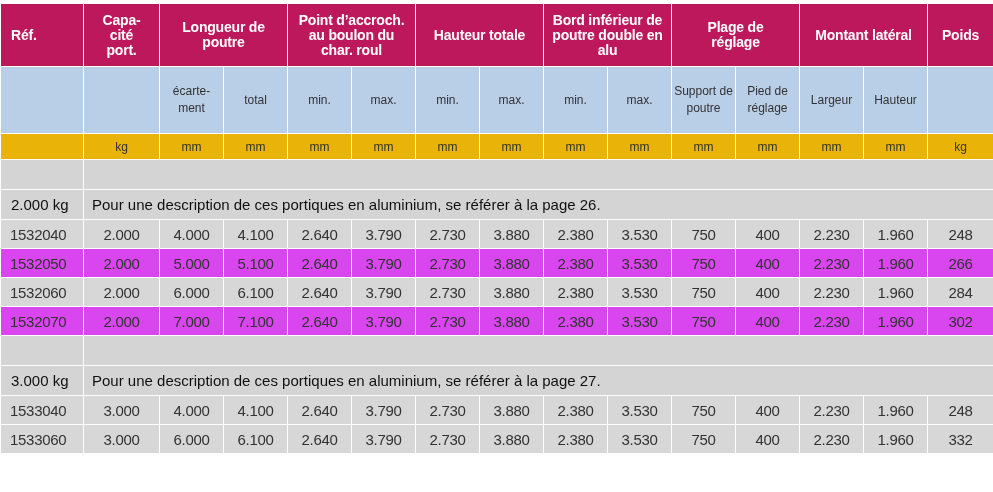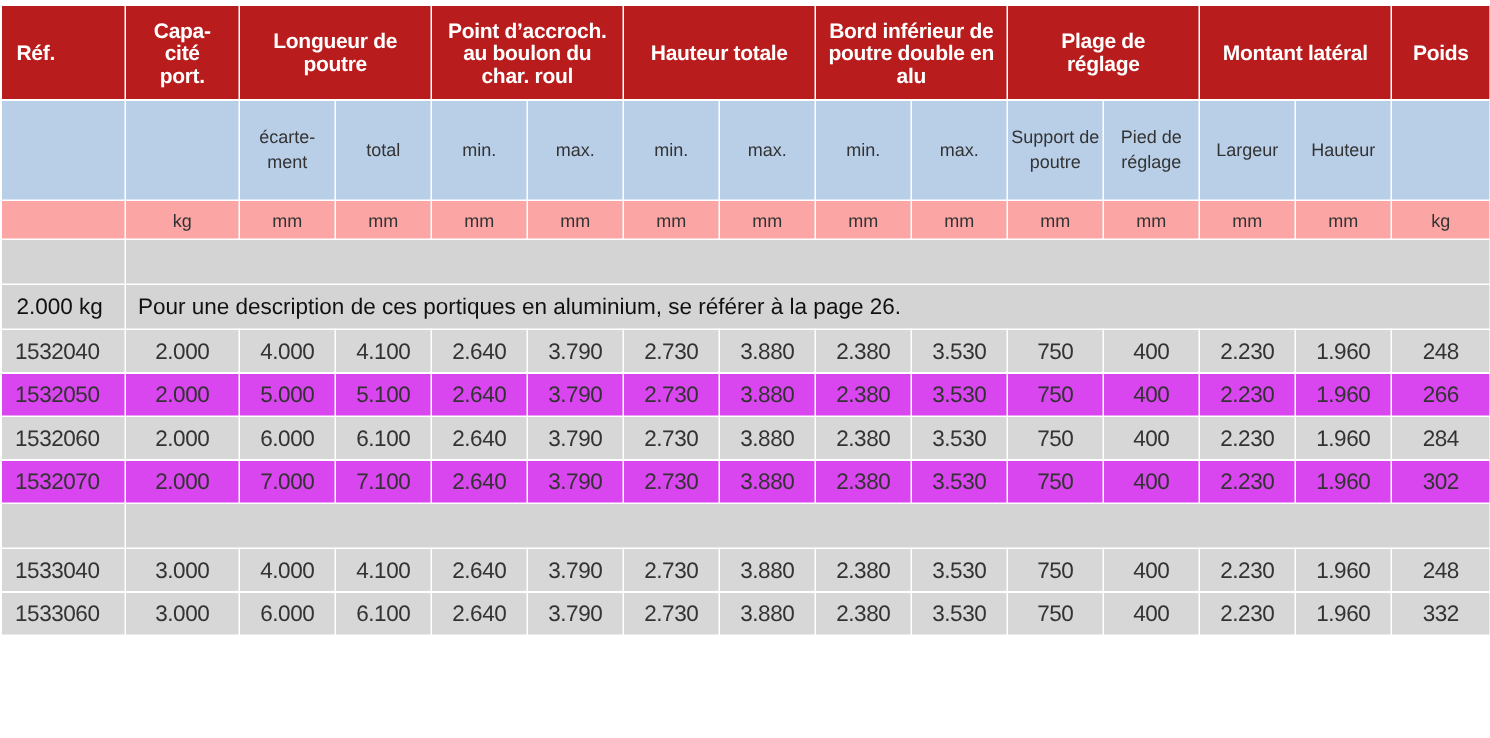--- a/index.html
+++ b/index.html
@@ -11,38 +11,38 @@
     margin-top: 3px;
   }
   table.spec td, table.spec th {
     border: 1px solid #ffffff;
     padding: 0;
     text-align: center;
     vertical-align: middle;
     overflow: hidden;
   }
   .h-main th {
-    background: #b91c1c;
+    background: #be185d;
     color: #ffffff;
     font-weight: bold;
     font-size: 14px;
     line-height: 15px;
     height: 62px;
     letter-spacing: -0.2px;
   }
   .h-main th.left { text-align: left; padding-left: 10px; }
   .h-sub td {
     background: #b9cfe8;
     color: #333333;
     font-size: 12px;
     line-height: 17px;
     height: 50px;
   }
   .h-unit td {
-    background: #fca5a5;
+    background: #eab308;
     color: #333333;
     font-size: 12px;
     height: 25px;
   }
   .spacer td {
     background: #d4d4d4;
     height: 29px;
   }
   .group td {
     background: #d4d4d4;
@@ -221,20 +221,24 @@
         <td>750</td>
         <td>400</td>
         <td>2.230</td>
         <td>1.960</td>
         <td>302</td>
       </tr>
       <tr class="spacer">
         <td></td>
         <td colspan="14"></td>
       </tr>
+      <tr class="group">
+        <td class="gl">3.000 kg</td>
+        <td colspan="14" class="gt">Pour une description de ces portiques en aluminium, se référer à la page 27.</td>
+      </tr>
       <tr class="row odd">
         <td class="ref">1533040</td>
         <td>3.000</td>
         <td>4.000</td>
         <td>4.100</td>
         <td>2.640</td>
         <td>3.790</td>
         <td>2.730</td>
         <td>3.880</td>
         <td>2.380</td>

